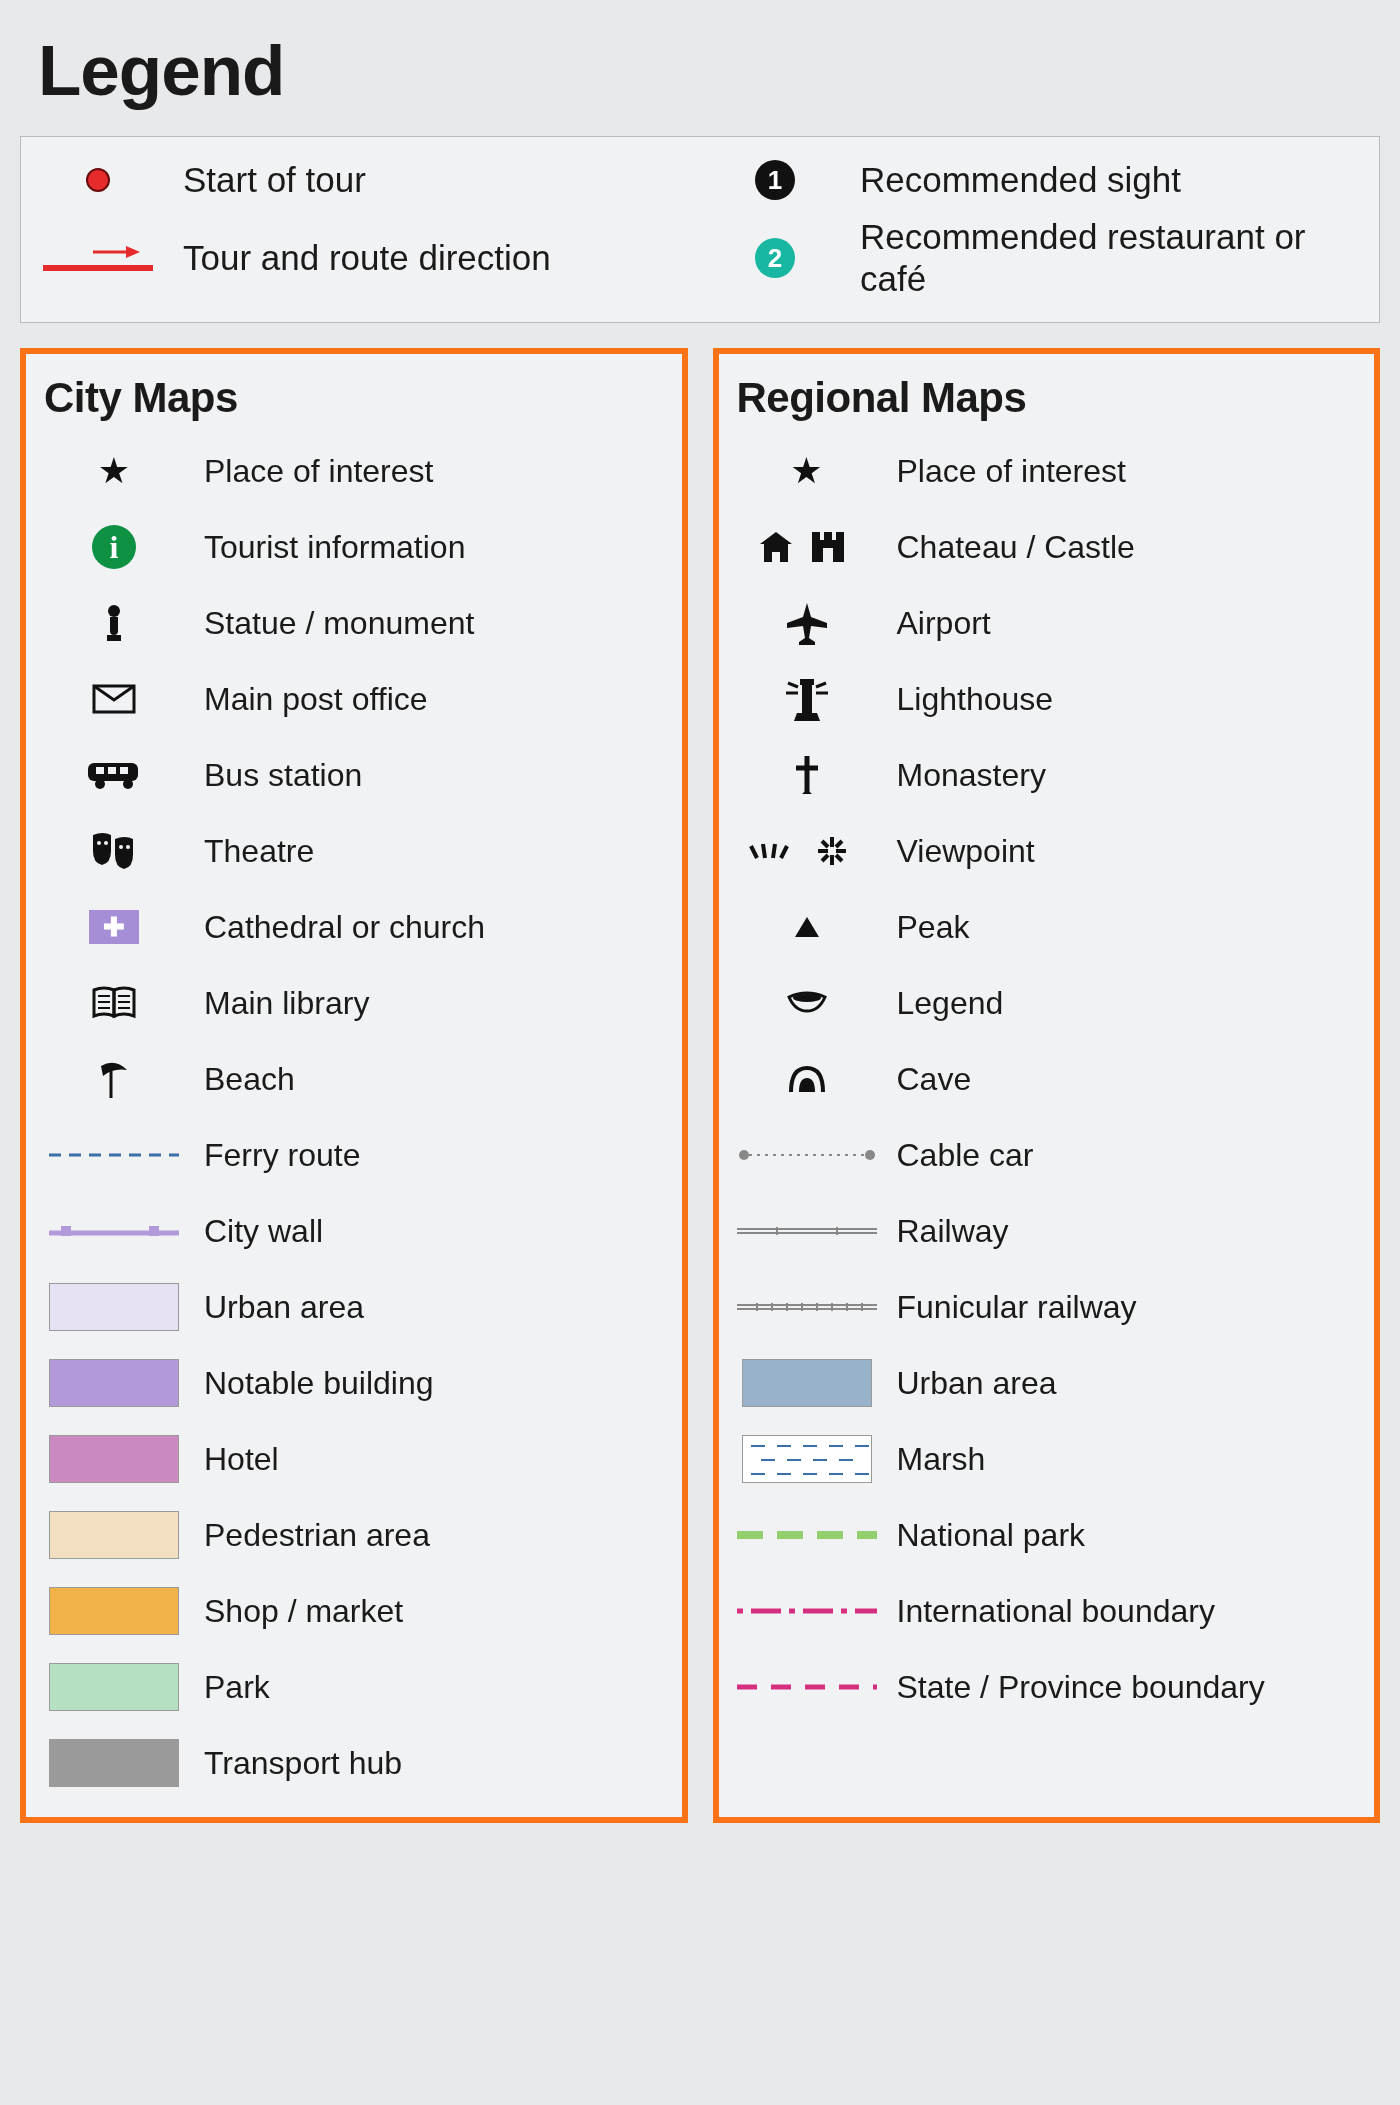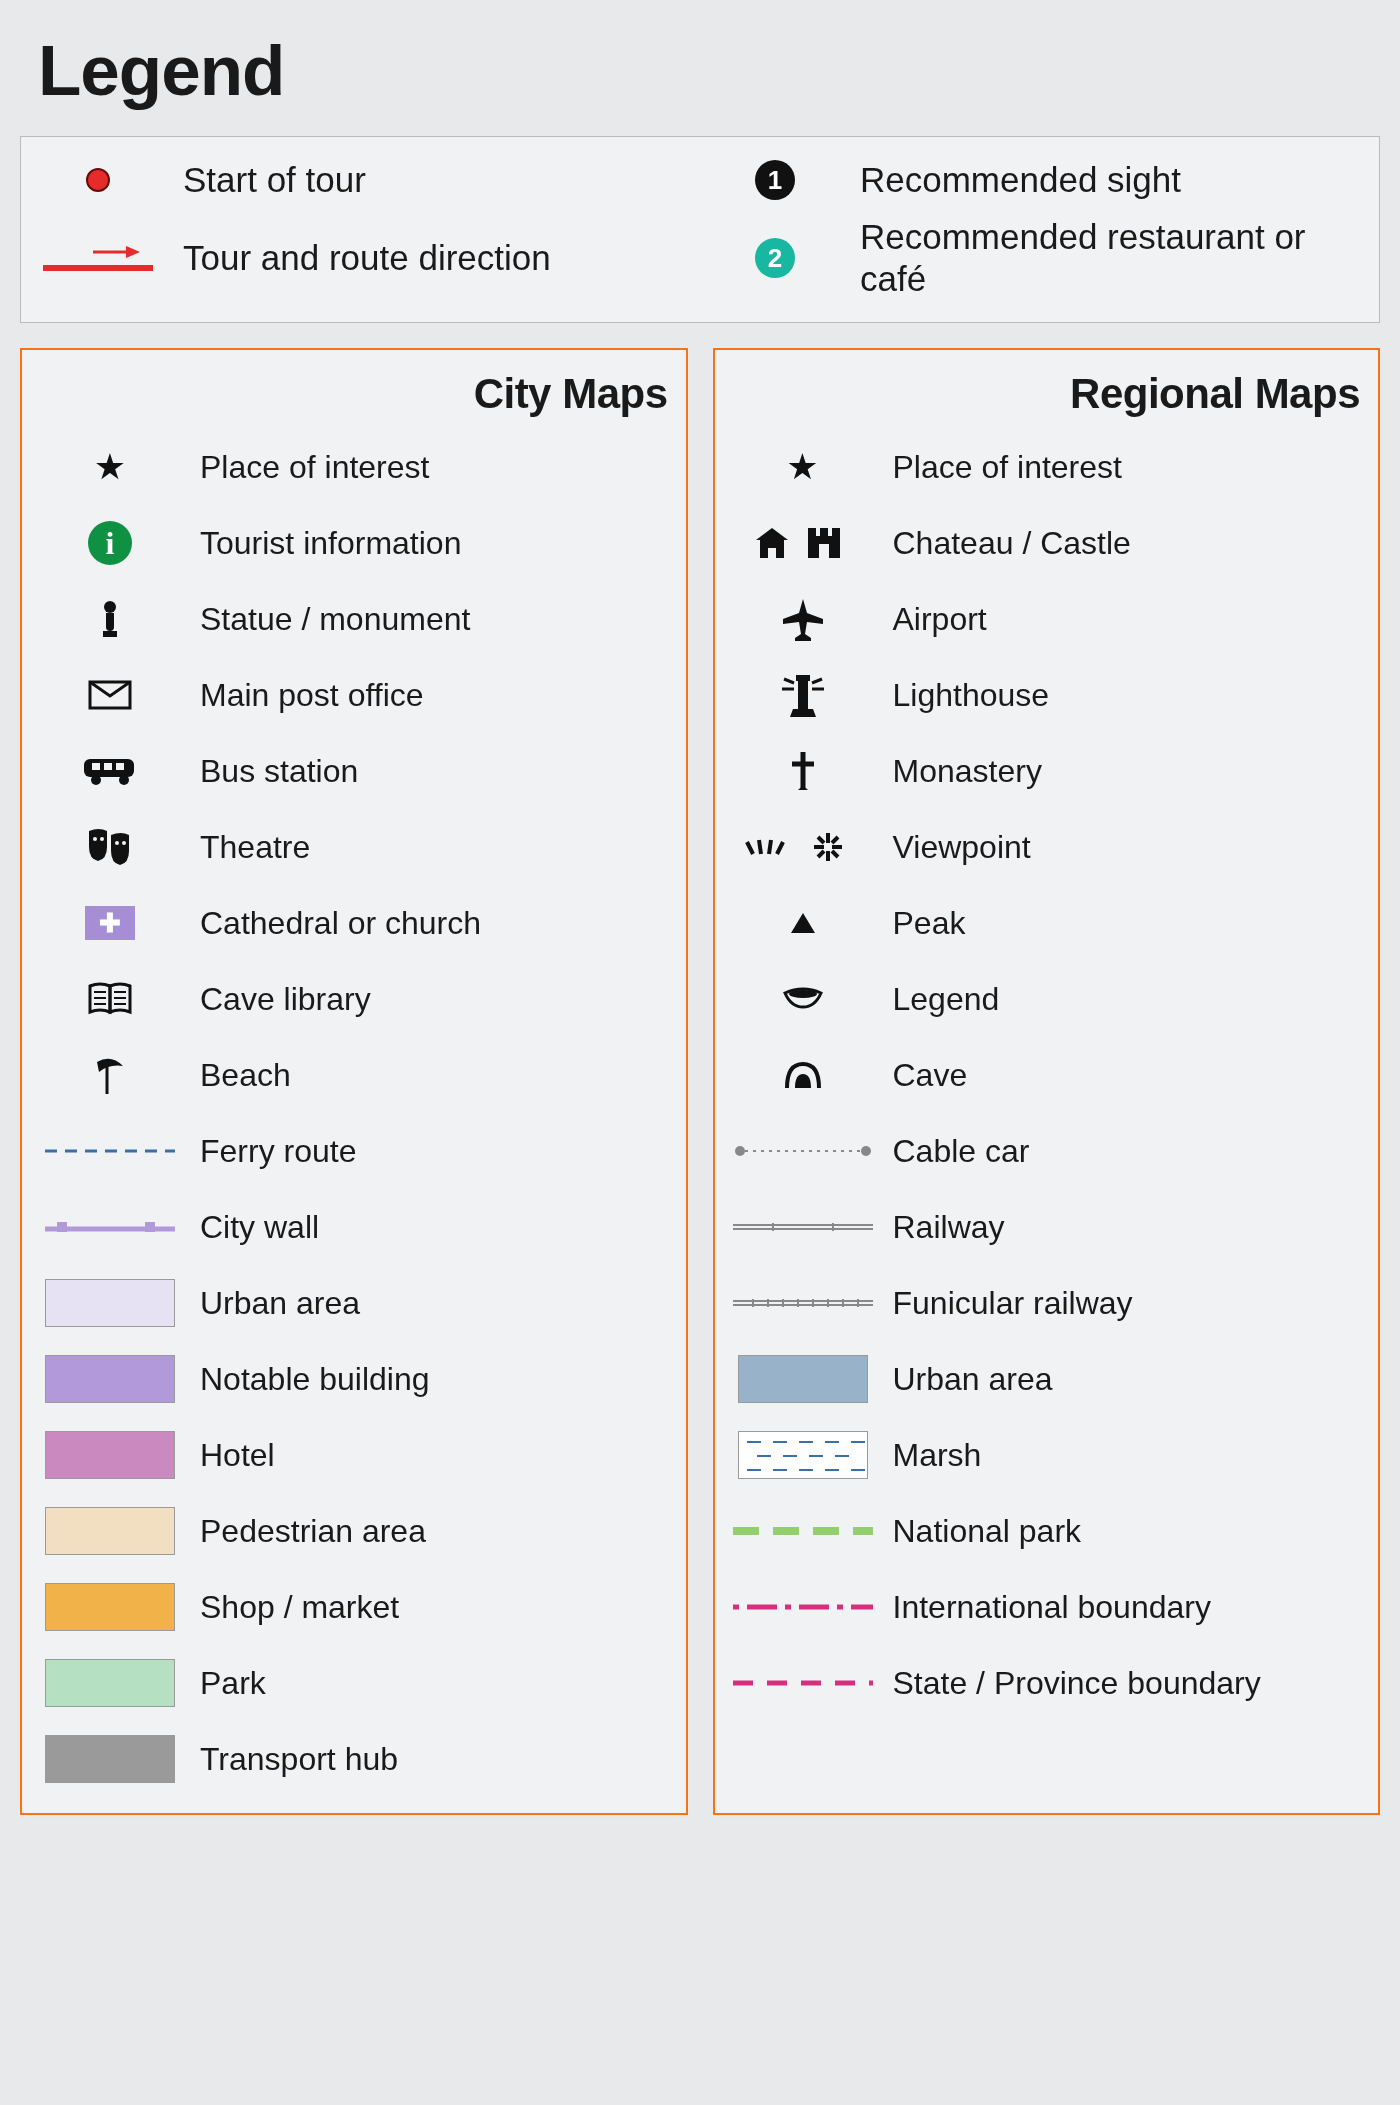--- a/index.html
+++ b/index.html
@@ -41,23 +41,22 @@
     font-size: 35px;
     line-height: 1.2;
   }
   .columns {
     display: grid;
     grid-template-columns: 1fr 1fr;
     gap: 25px;
   }
   .col-box {
     background: #f1f2f3;
-    border: 2px solid #f97316;
+    border: 6px solid #f97316;
     padding: 20px 18px 30px 18px;
-    text-align: right;
   }
   .col-title {
     font-size: 42px;
     font-weight: 800;
     margin-bottom: 25px;
     letter-spacing: -0.5px;
   }
   .row {
     display: flex;
     align-items: center;
@@ -234,21 +233,21 @@
           <path d="M4 6 q10 -4 20 0 v26 q-10 -4 -20 0 z" fill="none" stroke="#111" stroke-width="3"></path>
           <path d="M24 6 q10 -4 20 0 v26 q-10 -4 -20 0 z" fill="none" stroke="#111" stroke-width="3"></path>
           <line x1="8" y1="12" x2="20" y2="12" stroke="#111" stroke-width="2"></line>
           <line x1="8" y1="18" x2="20" y2="18" stroke="#111" stroke-width="2"></line>
           <line x1="8" y1="24" x2="20" y2="24" stroke="#111" stroke-width="2"></line>
           <line x1="28" y1="12" x2="40" y2="12" stroke="#111" stroke-width="2"></line>
           <line x1="28" y1="18" x2="40" y2="18" stroke="#111" stroke-width="2"></line>
           <line x1="28" y1="24" x2="40" y2="24" stroke="#111" stroke-width="2"></line>
         </svg>
       </div>
-      <div class="row-label">Cave library</div>
+      <div class="row-label">Main library</div>
     </div>
 
     <div class="row">
       <div class="icon-cell">
         <svg width="38" height="42">
           <path d="M6 8 q14 -8 26 4 q-14 -2 -24 6 z" fill="#111"></path>
           <line x1="16" y1="10" x2="16" y2="40" stroke="#111" stroke-width="3"></line>
         </svg>
       </div>
       <div class="row-label">Beach</div>

